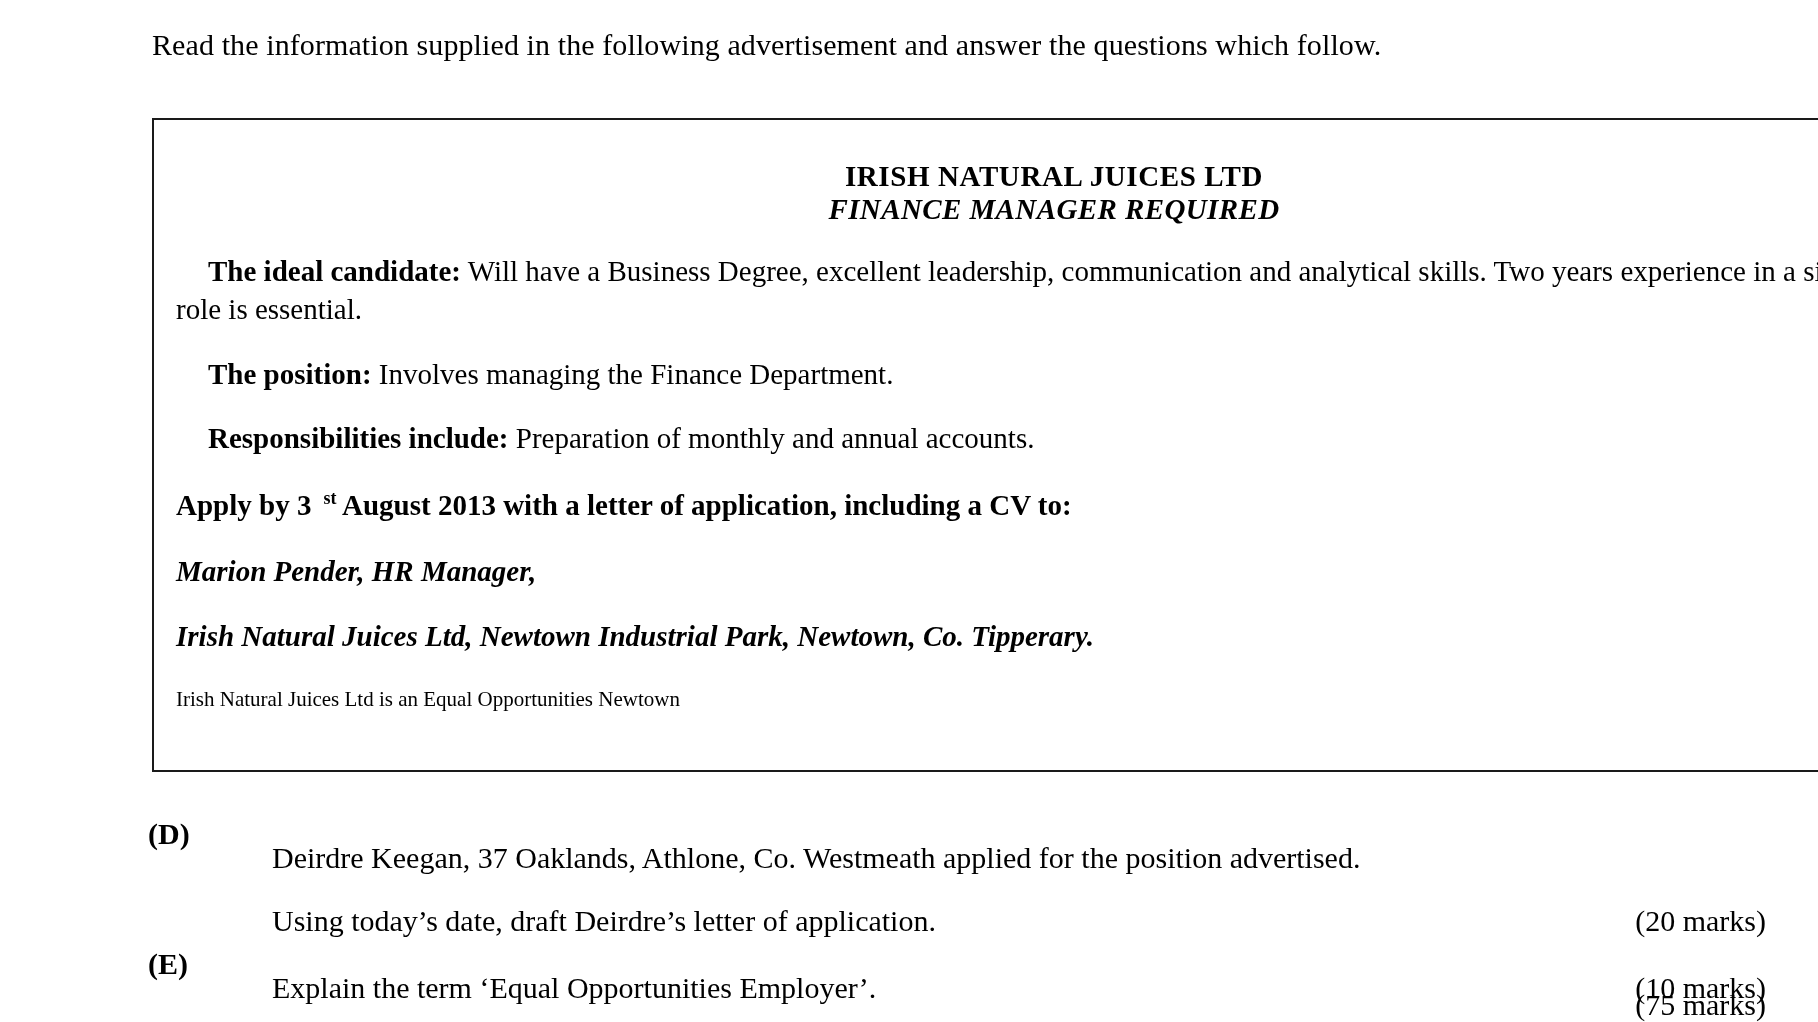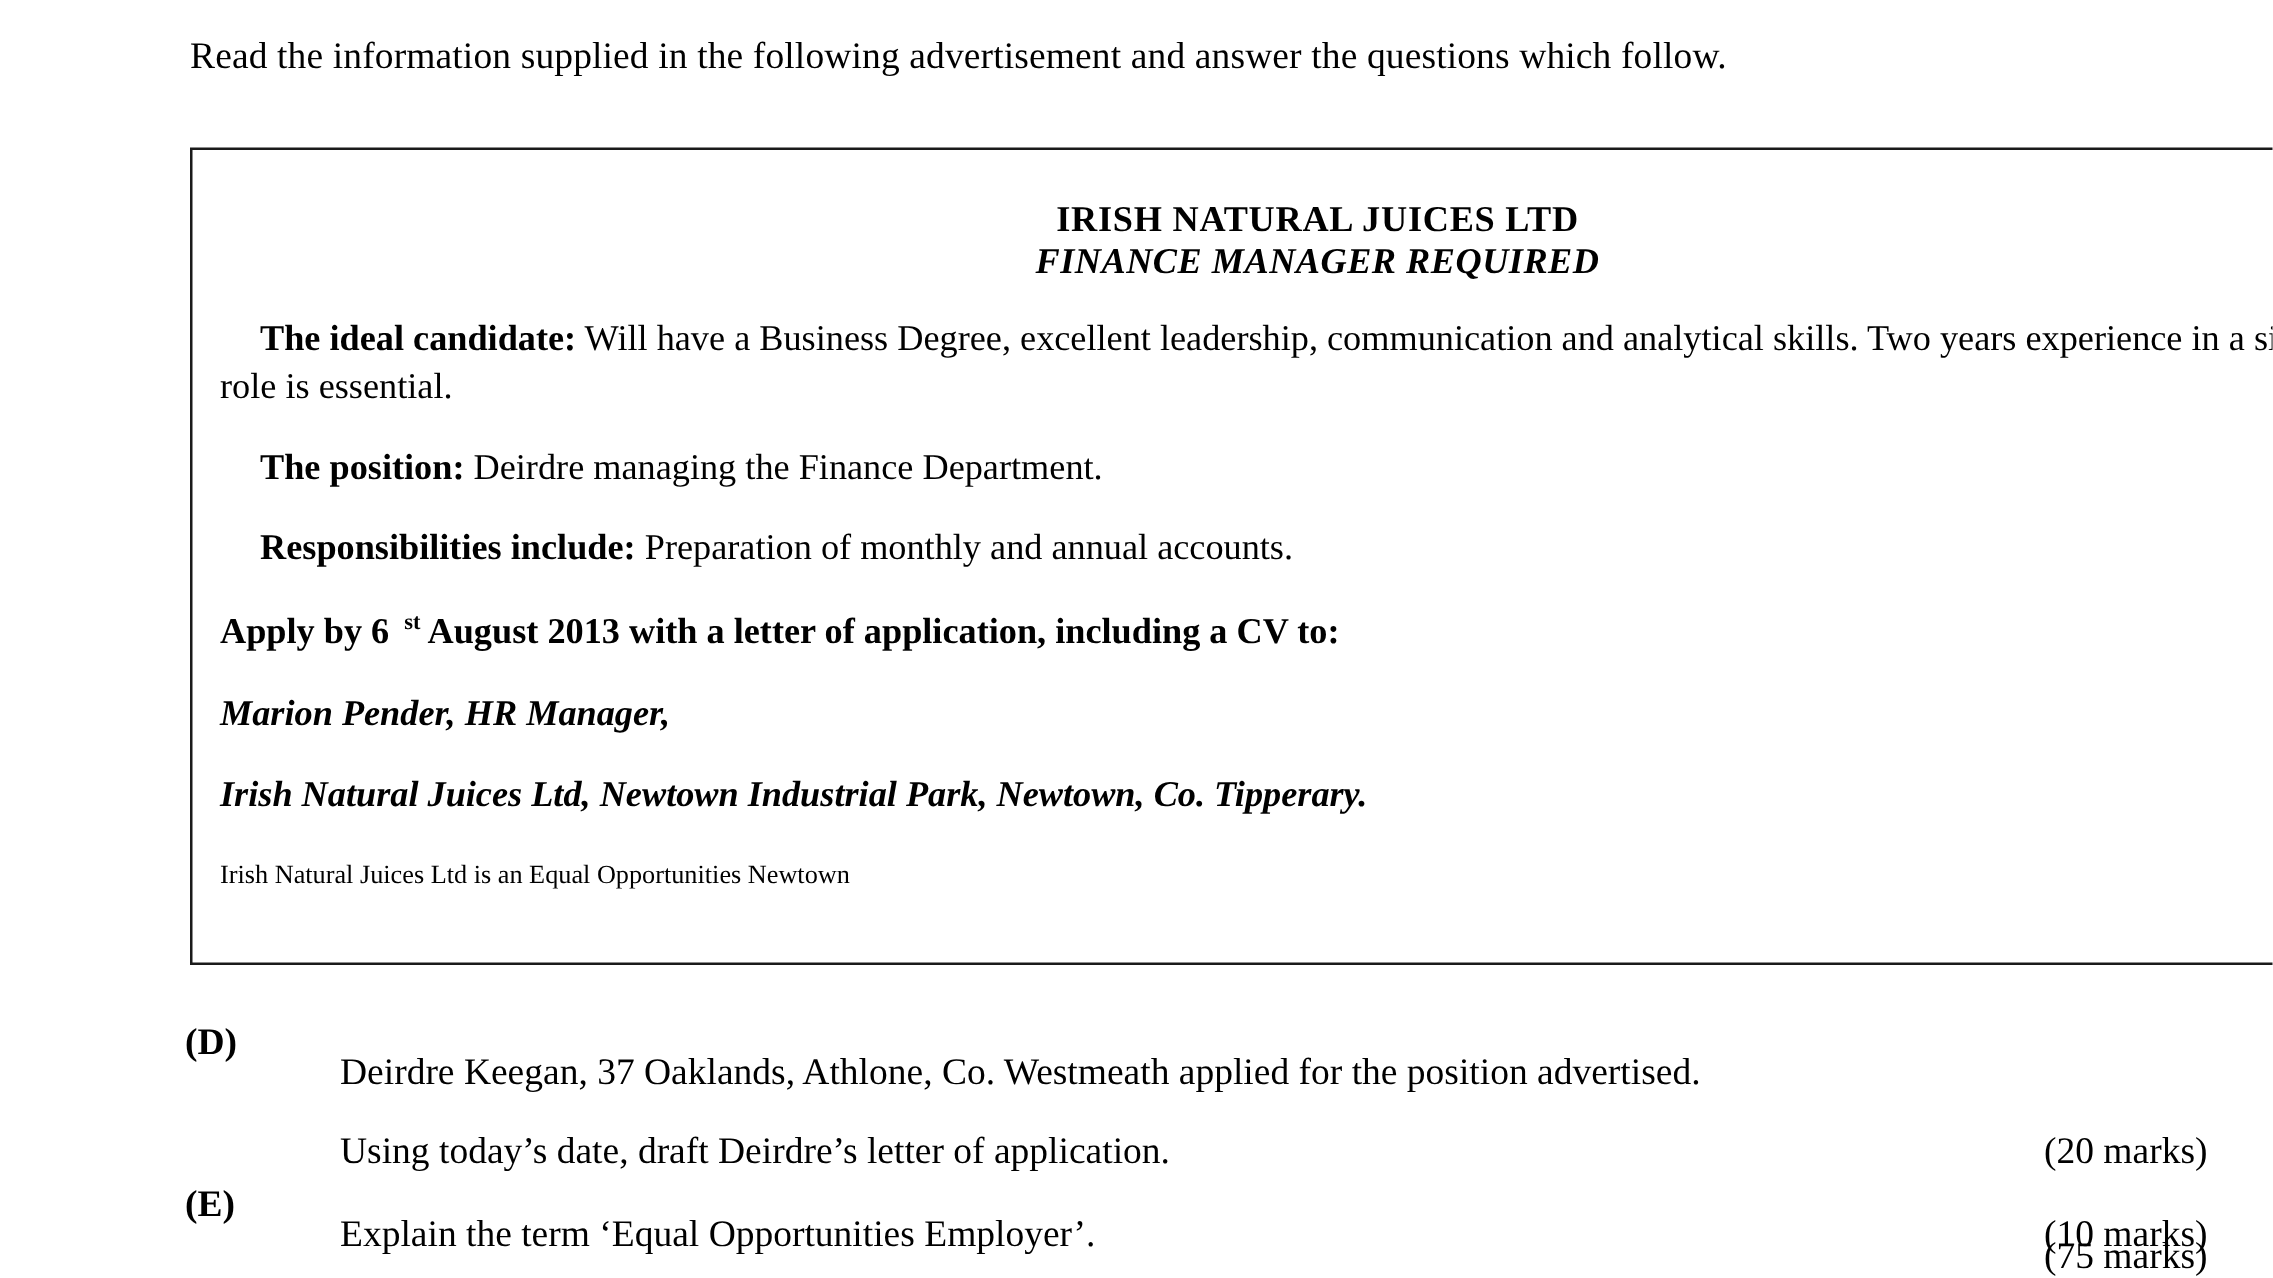--- a/index.html
+++ b/index.html
@@ -139,29 +139,29 @@
 
   <div class="ad-box">
     <div class="ad-title">IRISH NATURAL JUICES LTD</div>
     <div class="ad-subtitle">FINANCE MANAGER REQUIRED</div>
 
     <div class="ad-para">
       <span class="lead">The ideal candidate:</span><span> Will have a Business Degree, excellent leadership, communication and analytical skills. Two years experience in a similar role is essential.</span>
     </div>
 
     <div class="ad-para">
-      <span class="lead">The position:</span><span> Deirdre managing the Finance Department.</span>
+      <span class="lead">The position:</span><span> Involves managing the Finance Department.</span>
     </div>
 
     <div class="ad-para">
       <span class="lead">Responsibilities include:</span><span> Preparation of monthly and annual accounts.</span>
     </div>
 
     <div class="ad-apply">
-      <span>Apply by 6</span><sup>st</sup><span> August 2013 with a letter of application, including a CV  to:</span>
+      <span>Apply by 3</span><sup>st</sup><span> August 2013 with a letter of application, including a CV  to:</span>
     </div>
 
     <div class="ad-contact">Marion Pender, HR Manager,</div>
     <div class="ad-contact">Irish Natural Juices Ltd, Newtown Industrial Park, Newtown, Co. Tipperary.</div>
 
     <div class="ad-footnote">Irish Natural Juices Ltd is an Equal Opportunities Newtown</div>
   </div>
 
   <div class="question" id="question-d">
     <span class="q-label">(D)</span>

